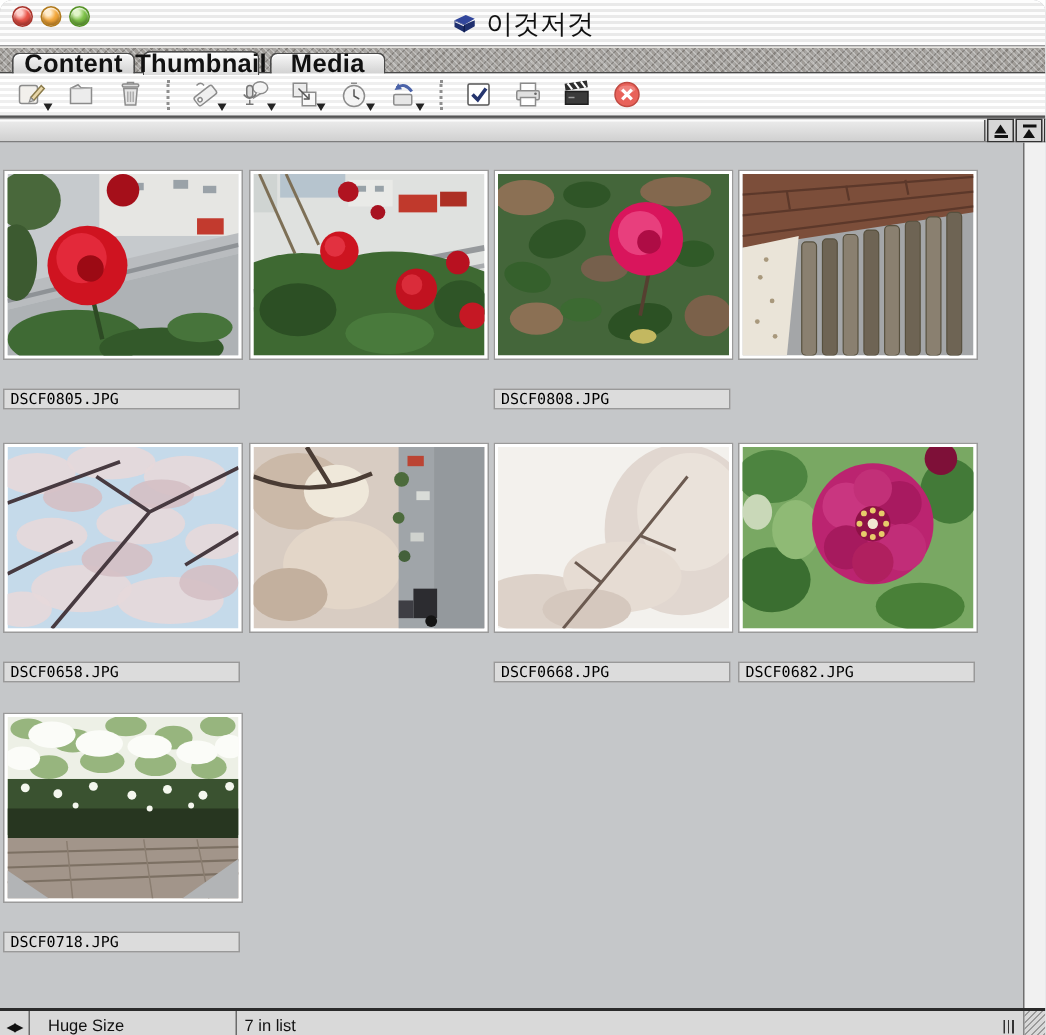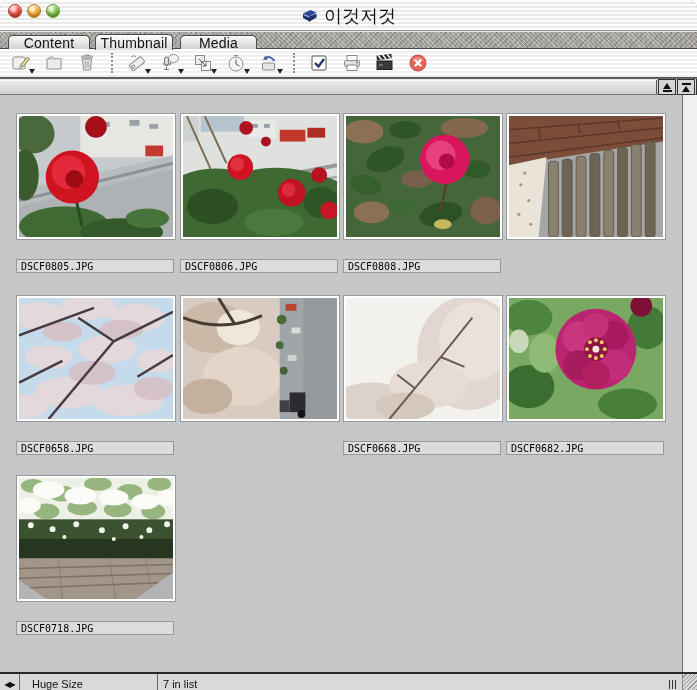--- a/index.html
+++ b/index.html
@@ -37,21 +37,21 @@
       repeating-linear-gradient(-45deg, rgba(60,55,50,.28) 0 1px, transparent 1px 4px),
       repeating-linear-gradient(90deg, rgba(120,110,100,.18) 0 2px, transparent 2px 5px);
     border-top:1px solid #e8e6e2;
     border-bottom:1px solid #4a4a4a;
   }
   .tab{
     position:absolute;top:3px;height:15px;
     background:linear-gradient(#f8f8f8,#cfcfcf);
     border:1px solid #4a4a4a;border-bottom:none;border-radius:5px 5px 0 0;
     box-shadow:inset 0 1px 0 #fff;
-    font-size:14px;font-weight:normal;color:#111;
+    font-size:17px;font-weight:bold;color:#111;
     display:flex;align-items:center;justify-content:center;
     letter-spacing:.2px;
   }
   .tab-content{left:8px;width:82px;}
   .tab-thumbnail{left:95px;width:78px;}
   .tab-media{left:180px;width:77px;text-align:right;}
   .tab.active{top:2px;height:16px;background:linear-gradient(#ffffff,#dcdcdc);z-index:3;}
 
   
   .toolbar{
@@ -77,21 +77,21 @@
     box-shadow:inset 0 1px 0 #fbfbfb;}
   .sortbtn{position:absolute;top:0;height:16px;width:18px;
     background:#d6d6d6;border:1px solid #333;
     display:flex;flex-direction:column;align-items:center;justify-content:center;gap:1px;}
   .sortbtn .tri{width:0;height:0;border-left:4px solid transparent;border-right:4px solid transparent;border-bottom:6px solid #111;}
   .sortbtn .bar{width:9px;height:2px;background:#111;}
   .sb1{left:658px;} .sb2{left:677px;} .sb3{left:696px;}
 
   
   .content{position:absolute;top:95px;left:0;width:682px;height:577px;background:#c5c7c9;overflow:hidden;}
-  .cell{position:absolute;width:160px;height:162px;margin-left:14px;}
+  .cell{position:absolute;width:160px;height:162px;}
   .r1{top:18px}.r2{top:200px}.r3{top:380px}
   .c1{left:2px}.c2{left:166px}.c3{left:329px}.c4{left:492px}
   .thumb{width:160px;height:127px;background:#fff;border:1px solid #9a9a9a;padding:2px;}
   .thumb svg{width:100%;height:100%;display:block;}
   .flabel{position:absolute;top:146px;left:0;width:158px;height:14px;
     background:#dcdcdc;border:1px solid #999;
     font:10px "DejaVu Sans Mono",monospace;color:#000;
     padding:1px 0 0 4px;white-space:nowrap;overflow:hidden;}
 
   
@@ -320,21 +320,20 @@
           <circle cx="64" cy="12" r="7" fill="#b01320"></circle>
           <circle cx="84" cy="26" r="5" fill="#a81220"></circle>
           <circle cx="58" cy="52" r="13" fill="#cd1420"></circle>
             <circle cx="55" cy="49" r="7" fill="#e23140"></circle>
           <circle cx="110" cy="78" r="14" fill="#c11220"></circle>
             <circle cx="107" cy="75" r="7" fill="#da2c3a"></circle>
           <circle cx="138" cy="60" r="8" fill="#b81120"></circle>
           <circle cx="148" cy="96" r="9" fill="#c51824"></circle>
         </svg>
       </div>
-      <div class="flabel">DSCF0806.JPG</div>
     </div>
 
     <div class="cell r1 c3">
       <div class="thumb">
         <svg viewBox="0 0 156 123" preserveAspectRatio="none">
           <rect width="156" height="123" fill="#44663a"></rect>
           <ellipse cx="18" cy="16" rx="20" ry="12" fill="#8b7054"></ellipse>
           <ellipse cx="120" cy="12" rx="24" ry="10" fill="#83684e"></ellipse>
           <ellipse cx="26" cy="98" rx="18" ry="11" fill="#8b7054"></ellipse>
           <ellipse cx="142" cy="96" rx="16" ry="14" fill="#7b614a"></ellipse>

